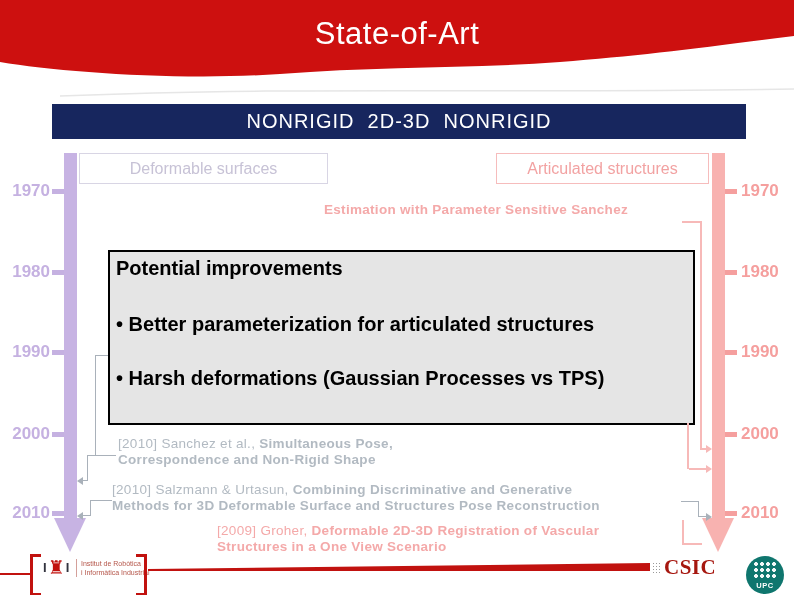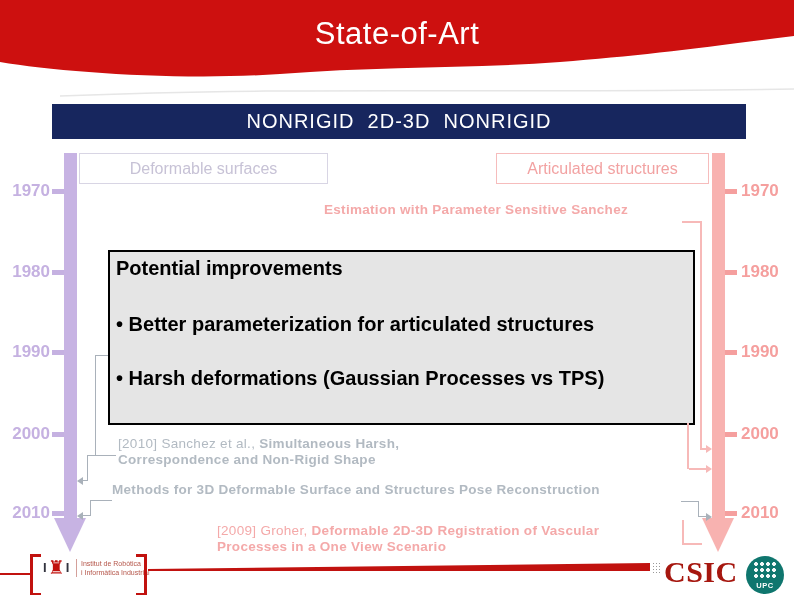--- a/index.html
+++ b/index.html
@@ -45,21 +45,21 @@
   .iri-bracket{width:8px;height:36px;}
   .iri-bracket.open{border-left:3px solid #c1120f;border-top:3px solid #c1120f;border-bottom:3px solid #c1120f;}
   .iri-bracket.close{border-right:3px solid #c1120f;border-top:3px solid #c1120f;border-bottom:3px solid #c1120f;}
   .iri-glyph{display:flex;align-items:center;}
   .iri-glyph .bar{font-size:13px;font-weight:bold;color:#33343f;}
   .iri-glyph .rook{font-size:19px;color:#c1120f;margin:0 1px;line-height:19px;}
   .iri-text{border-left:1px solid #d4a09a;padding-left:4px;font-size:7px;line-height:9px;
             color:#b5564a;white-space:nowrap;}
   .csic-emblem{width:9px;height:12px;background-image:radial-gradient(#999 0.8px, transparent 1px);
                background-size:3px 3px;}
-  .csic-text{font-family:"Liberation Serif", serif;font-weight:bold;font-size:30px;
+  .csic-text{font-family:"Liberation Serif", serif;font-weight:bold;font-size:21px;
              color:#a6170f;letter-spacing:0.5px;}
   .upc{width:38px;height:38px;border-radius:50%;background:#0f766e;}
   .upc .dots{position:absolute;left:7px;top:5px;width:24px;height:17px;
              background-image:radial-gradient(rgba(255,255,255,0.95) 1.6px, transparent 2.2px);
              background-size:6px 6px;}
   .upc .upc-label{position:absolute;left:0;bottom:4px;width:38px;text-align:center;
                   color:#fff;font-size:7.5px;font-weight:bold;letter-spacing:0.5px;}
 </style>
 </head>
 <body>
@@ -106,31 +106,32 @@
   <div class="abs cite pink" style="left:324px;top:202px;">
     <div><span></span><span class="b">Estimation with Parameter Sensitive Sanchez</span></div>
   </div>
 
   <div class="abs imp-box"></div>
   <div class="abs imp-text" style="left:116px;top:257px;">Potential improvements</div>
   <div class="abs imp-text" style="left:116px;top:313px;">• Better parameterization for articulated structures</div>
   <div class="abs imp-text" style="left:116px;top:367px;">• Harsh deformations (Gaussian Processes vs TPS)</div>
 
   <div class="abs cite gray" style="left:118px;top:436px;">
-    <div><span>[2010] Sanchez et al., </span><span class="b">Simultaneous Harsh,</span></div>
+    <div><span>[2010] Sanchez et al., </span><span class="b">Simultaneous Pose,</span></div>
     <div><span></span><span class="b">Correspondence and Non-Rigid Shape</span></div>
   </div>
 
   <div class="abs cite gray" style="left:112px;top:482px;">
+    <div><span>[2010] Salzmann &amp; Urtasun, </span><span class="b">Combining Discriminative and Generative</span></div>
     <div><span></span><span class="b">Methods for 3D Deformable Surface and Structures Pose Reconstruction</span></div>
   </div>
 
   <div class="abs cite pink" style="left:217px;top:523px;">
     <div><span>[2009] Groher, </span><span class="b">Deformable 2D-3D Registration of Vascular</span></div>
-    <div><span></span><span class="b">Processes in a One View Scenario</span></div>
+    <div><span></span><span class="b">Structures in a One View Scenario</span></div>
   </div>
 
   <div>
     <div class="abs ln" style="left:95px;top:355px;width:13px;height:1px;"></div>
     <div class="abs ln" style="left:95px;top:355px;width:1px;height:101px;"></div>
   </div>
   <div>
     <div class="abs ln" style="left:87px;top:455px;width:29px;height:1px;"></div>
     <div class="abs ln" style="left:87px;top:455px;width:1px;height:25px;"></div>
     <div class="abs ln" style="left:83px;top:480px;width:5px;height:1px;"></div>

